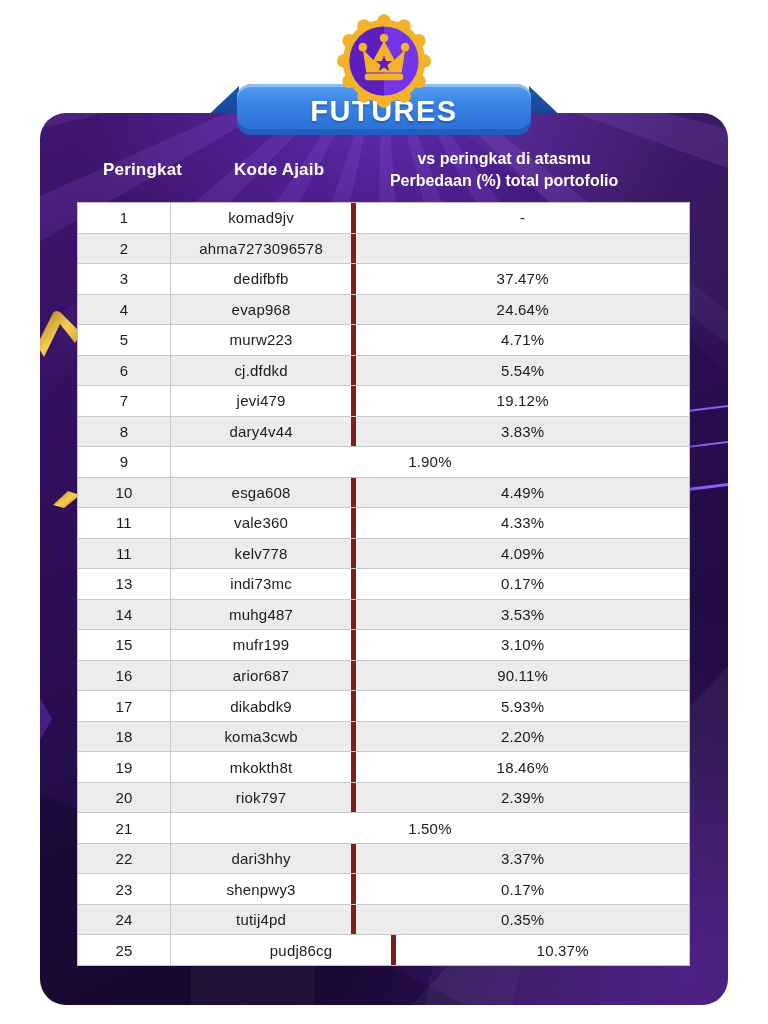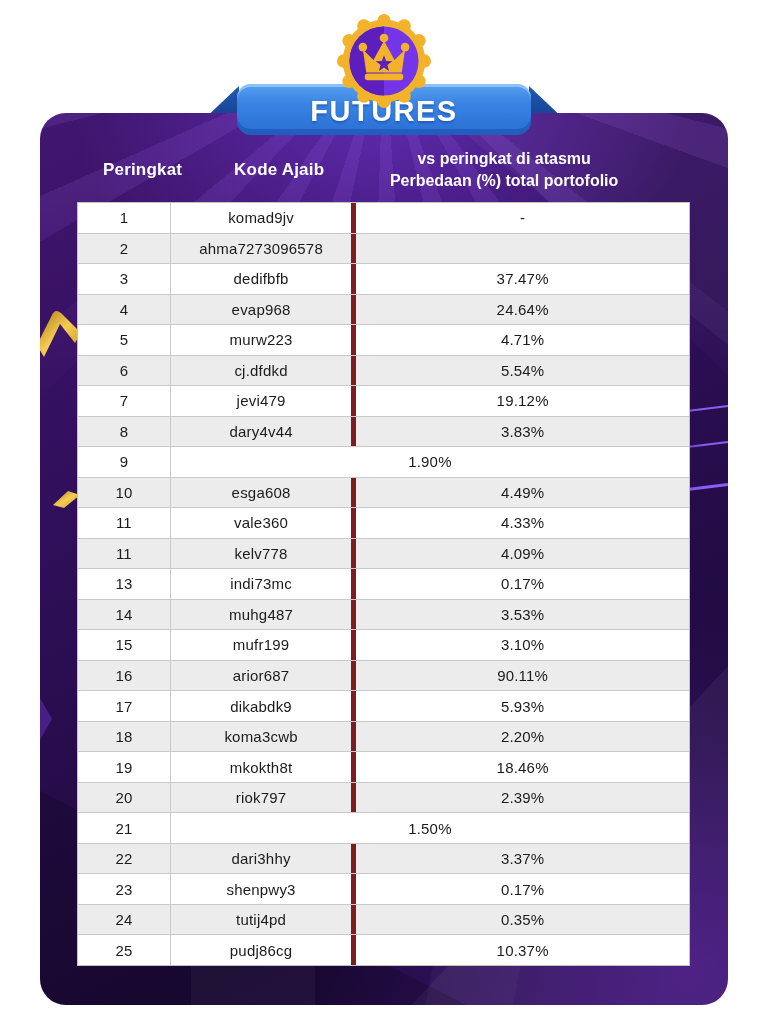--- a/index.html
+++ b/index.html
@@ -53,21 +53,21 @@
   .th { text-align:center; }
   .th.c0 { width:15.2%; padding-right:10px; font-size:17px; letter-spacing:0.2px; }
   .th.c1 { width:30.35%; padding-right:16px; font-size:17px; letter-spacing:0.2px; }
   .th.c2 { flex:1; padding-right:86px; font-size:16px; line-height:1.33; }
   .th.c2 div { white-space:nowrap; }
 
   
   .table { position:absolute; left:37px; top:89px; width:613px; height:764px; z-index:3;
            background:#ffffff; border:1px solid #c2c2c2; display:flex; flex-direction:column; }
   .trow { flex:1; display:flex; border-bottom:1px solid #c9c9c9; background:#ffffff; }
-  .trow:last-child { border-bottom:none; }
+  .trow:last-child { border-bottom:none;gap:40px; }
   .trow:nth-child(even) { background:#ececec; }
   .tcell { display:flex; align-items:center; justify-content:center;
            font-size:15px; color:#1b1b1b; letter-spacing:0.2px; }
   .tcell.c0 { width:15.2%; border-right:1px solid #c9c9c9; }
   .tcell.c1 { width:30.35%; border-right:5px solid #7f1d1d; }
   .tcell.c2 { flex:1; }
 
   
   .banner { position:absolute; left:237px; top:84px; width:294px; height:51px; z-index:3;
             border-radius:14px; display:flex; align-items:center; justify-content:center;

